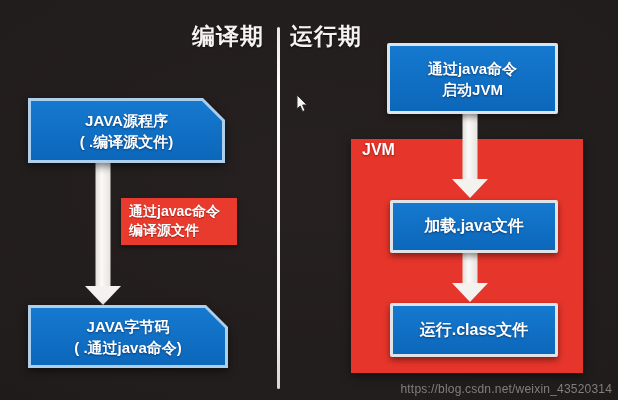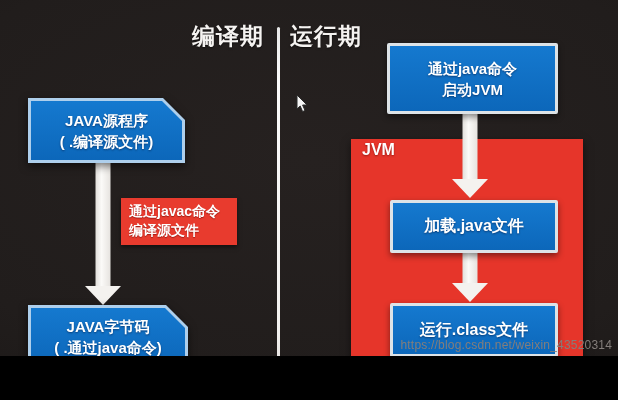--- a/index.html
+++ b/index.html
@@ -2,21 +2,21 @@
 <html><head>
 <meta charset="utf-8">
 <style>
   html,body{margin:0;padding:0;}
   body{
     font-family:"Liberation Sans","DejaVu Sans",sans-serif;
     background:#000;
   }
   .stage{
     position:relative;
-    width:618px;height:356px;
+    width:618px;height:400px;
     overflow:hidden;
     background:radial-gradient(ellipse 120% 110% at 50% 45%, #262120 0%, #211d1c 55%, #171413 100%);
   }
   
   .phase-header{
     position:absolute;
     color:#f5f3f1;
     font-size:23px;
     font-weight:bold;
     letter-spacing:1px;
@@ -28,20 +28,21 @@
     position:absolute;
     left:277px;top:27px;
     width:3px;height:362px;
     background:linear-gradient(#e8e8e8,#fbfbfb 15%,#f2f1ef 85%,#d8d5d2);
     border-radius:2px;
   }
   
   .snip-box{
     position:absolute;
     filter:drop-shadow(0 3px 4px rgba(0,0,0,.55));
+    padding-left:40px;
   }
   .snip-outer{
     position:absolute;inset:0;
     background:#aecfec;
     clip-path:polygon(0 0, calc(100% - 22px) 0, 100% 22px, 100% 100%, 0 100%);
   }
   .snip-inner{
     position:absolute;inset:3px;
     background:linear-gradient(#1579cf,#0c67ba);
     clip-path:polygon(0 0, calc(100% - 20px) 0, 100% 20px, 100% 100%, 0 100%);

